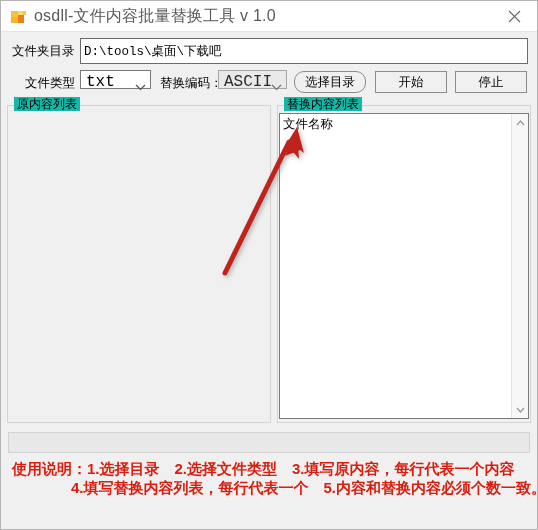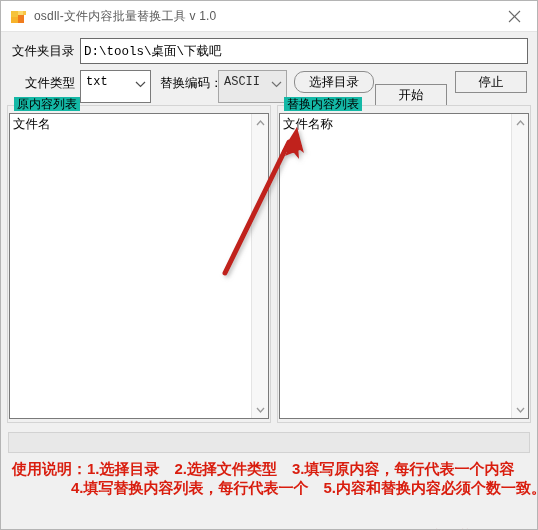--- a/index.html
+++ b/index.html
@@ -24,21 +24,21 @@
     width: 536px; height: 31px;
     background: #ffffff;
     border-bottom: 1px solid #e4e4e4;
   }
   #app-icon {
     position: absolute; left: 10px; top: 8px;
     width: 16px; height: 16px;
   }
   #title-text {
     position: absolute; left: 33px; top: 7px;
-    font-size: 12px;
+    font-size: 16px;
     color: #5a5a5a;
     letter-spacing: .2px;
     white-space: nowrap;
     line-height: 16px;
   }
   #close-btn {
     position: absolute; right: 0; top: 0;
     width: 45px; height: 31px;
     display: flex; align-items: center; justify-content: center;
     cursor: default;
@@ -71,25 +71,25 @@
     font-size: 12.5px;
     color: #000;
     padding: 12px 3px;
     outline: none;
   }
 
   
   #lbl-filetype { left: 24px; top: 43px; }
   .combo {
     position: absolute;
-    height: 33px;
+    height: 19px;
     background: #ffffff;
     border: 1px solid #7a7a7a;
     font-family: "Liberation Mono", "DejaVu Sans Mono", monospace;
-    font-size: 12px;
+    font-size: 16px;
     color: #000;
   }
   .combo .cval {
     position: absolute; left: 5px; top: 3px;
     line-height: 16px;
   }
   .combo .carrow {
     position: absolute; right: 4px; top: 7px;
     width: 11px; height: 7px;
   }
@@ -107,22 +107,22 @@
     height: 22px;
     background: #f0f0f0;
     border: 1px solid #8c8c8c;
     font-family: "Liberation Sans", "DejaVu Sans", sans-serif;
     font-size: 12.5px;
     color: #000;
     text-align: center;
     line-height: 20px;
     padding: 0;
   }
-  #btn-select-dir { left: 293px; top: 39px; width: 80px; border-radius: 10px; }
-  #btn-start      { left: 374px; top: 52px; width: 72px; }
+  #btn-select-dir { left: 293px; top: 39px; width: 72px; border-radius: 10px; }
+  #btn-start      { left: 374px; top: 39px; width: 72px; }
   #btn-stop       { left: 454px; top: 39px; width: 72px; }
 
   
   .groupbox {
     position: absolute;
     border: 1px solid #d4d4d4;
     background: transparent;
   }
   .groupbox > .gtitle {
     position: absolute;
@@ -271,35 +271,20 @@
         </svg>
       </span>
     </div>
 
     <button class="btn" id="btn-select-dir">选择目录</button>
     <button class="btn" id="btn-start">开始</button>
     <button class="btn" id="btn-stop">停止</button>
 
     <div class="groupbox" id="group-original">
       <span class="gtitle">原内容列表</span>
-    </div>
-    <div class="listbox" id="list-original">
-      <div class="litem">文件名</div>
-      <div class="scrollbar">
-        <div class="sb-arrow up">
-          <svg width="9" height="6" viewBox="0 0 9 6">
-            <polyline points="1,5 4.5,1 8,5" fill="none" stroke="#9a9a9a" stroke-width="1.3"></polyline>
-          </svg>
-        </div>
-        <div class="sb-arrow down">
-          <svg width="9" height="6" viewBox="0 0 9 6">
-            <polyline points="1,1 4.5,5 8,1" fill="none" stroke="#9a9a9a" stroke-width="1.3"></polyline>
-          </svg>
-        </div>
-      </div>
     </div>
 
     <div class="groupbox" id="group-replace">
       <span class="gtitle">替换内容列表</span>
     </div>
     <div class="listbox" id="list-replace">
       <div class="litem">文件名称</div>
       <div class="scrollbar">
         <div class="sb-arrow up">
           <svg width="9" height="6" viewBox="0 0 9 6">

